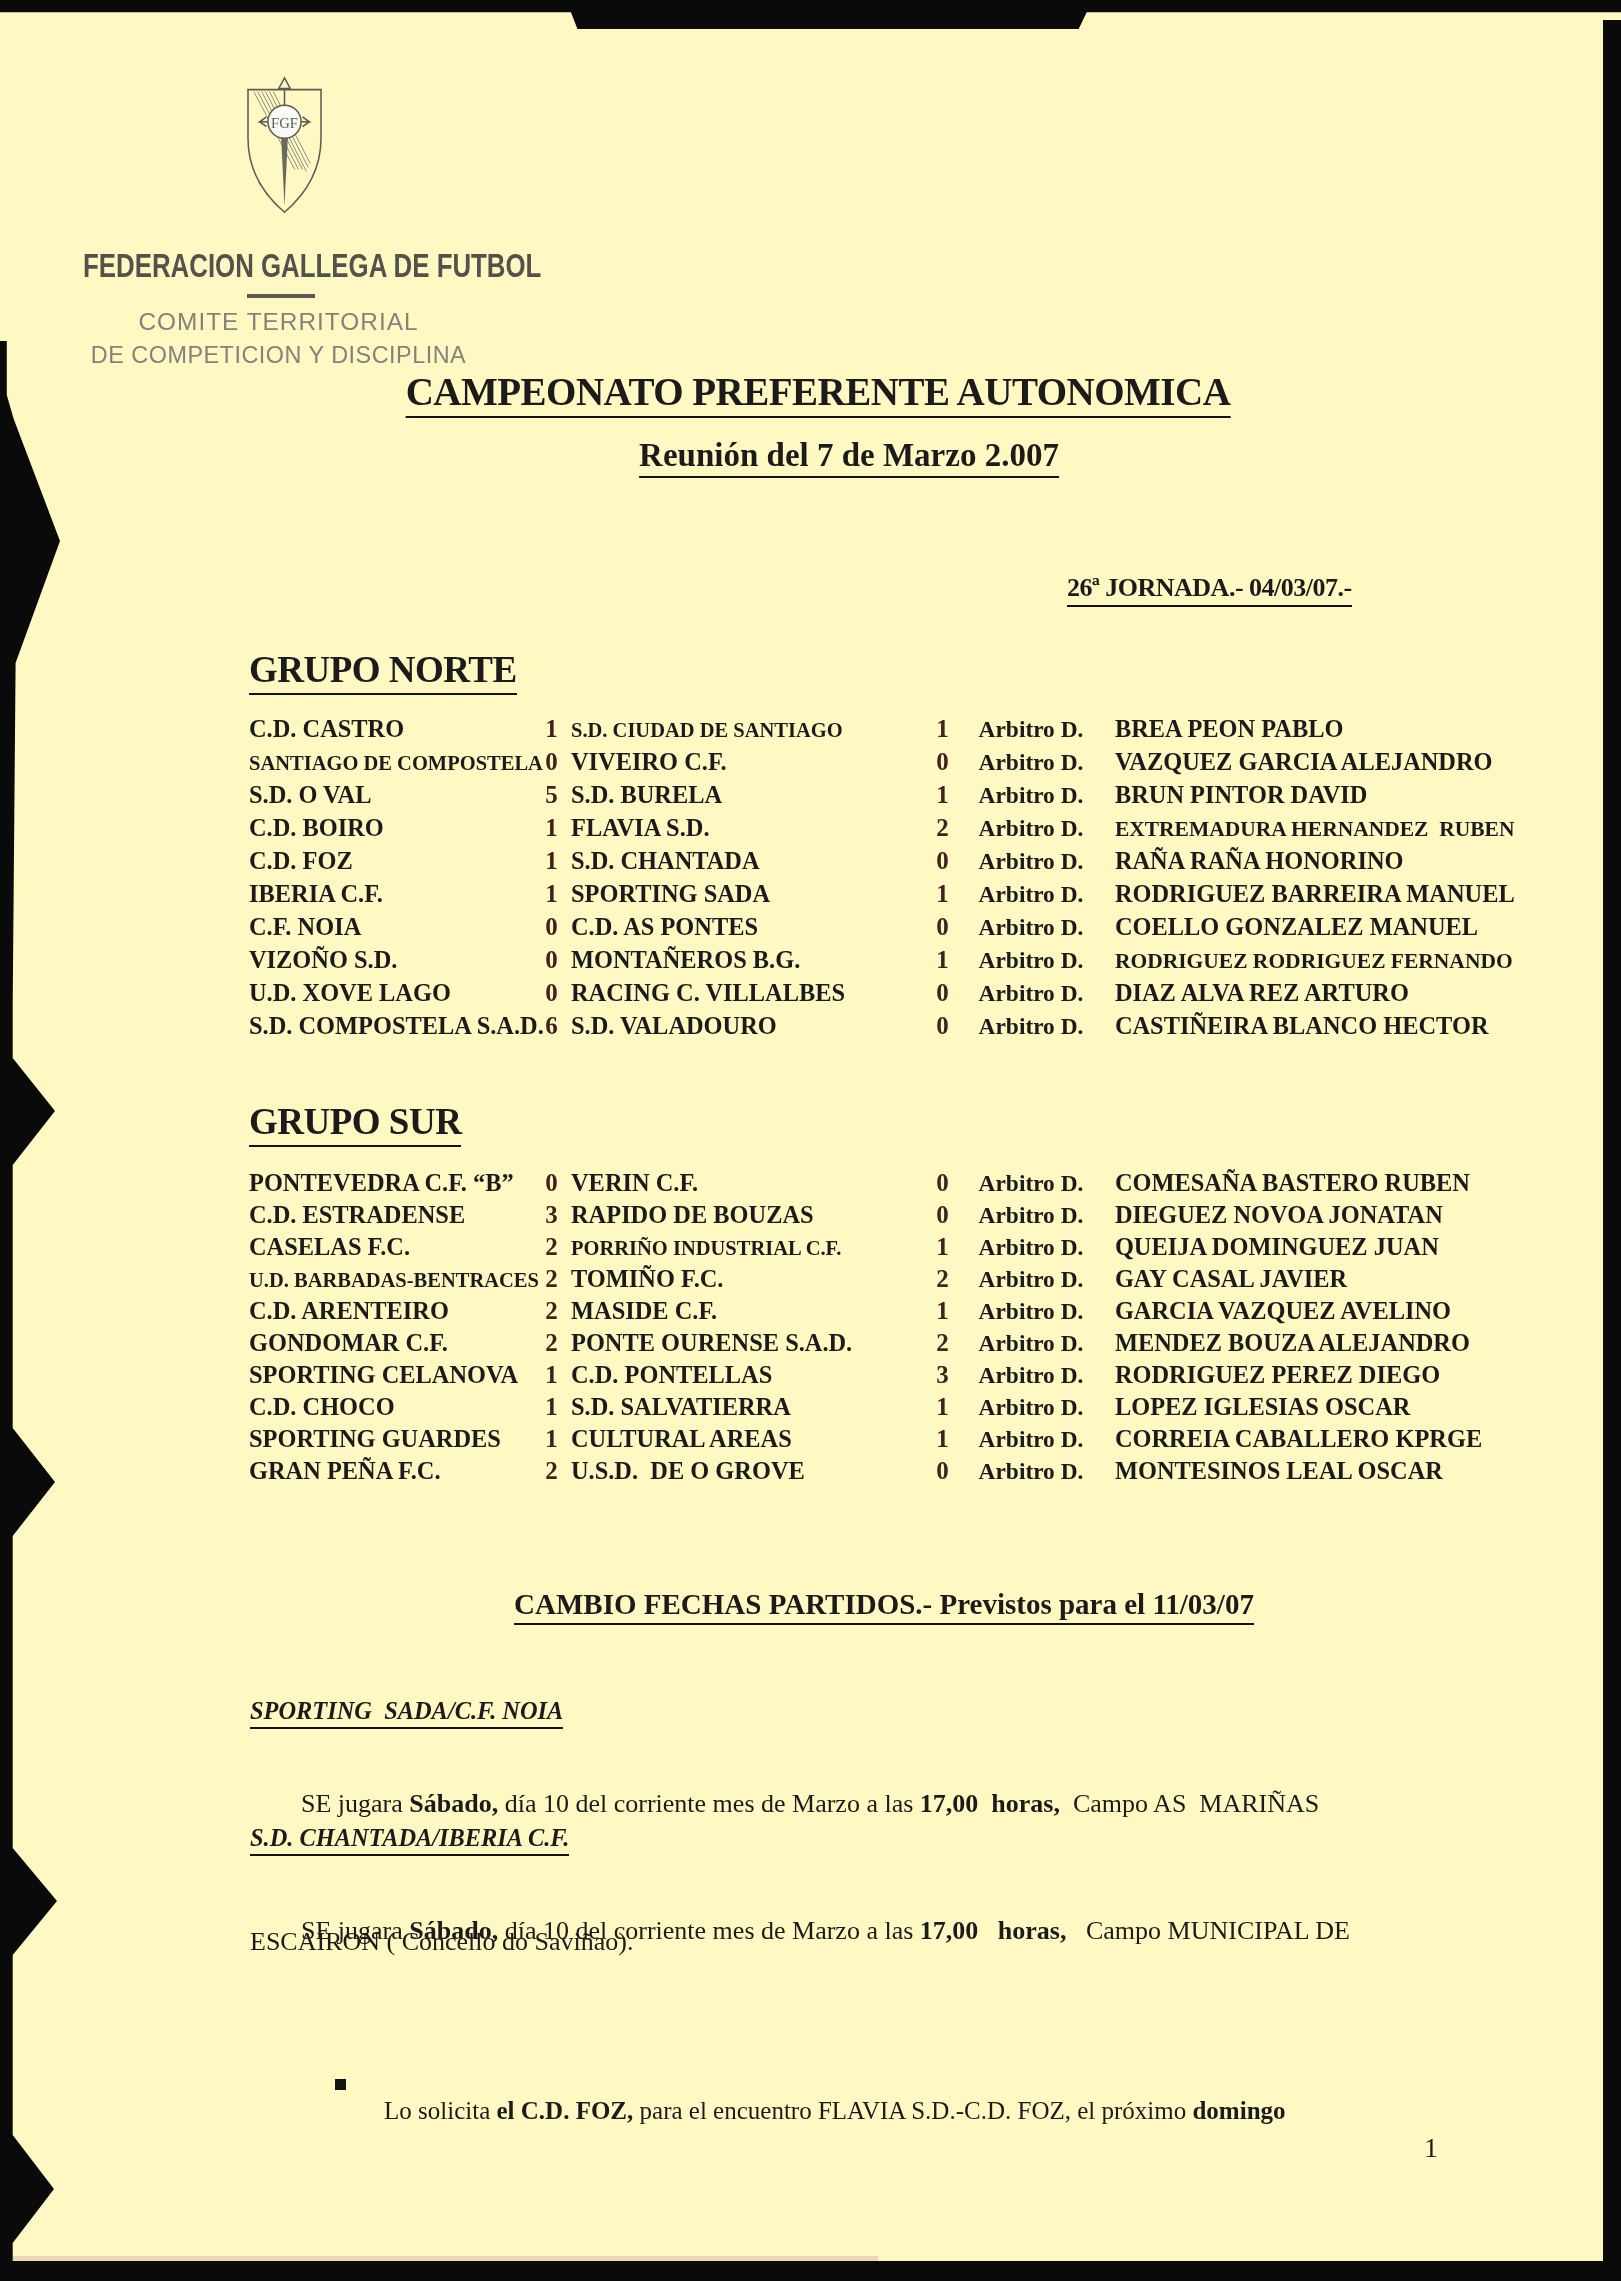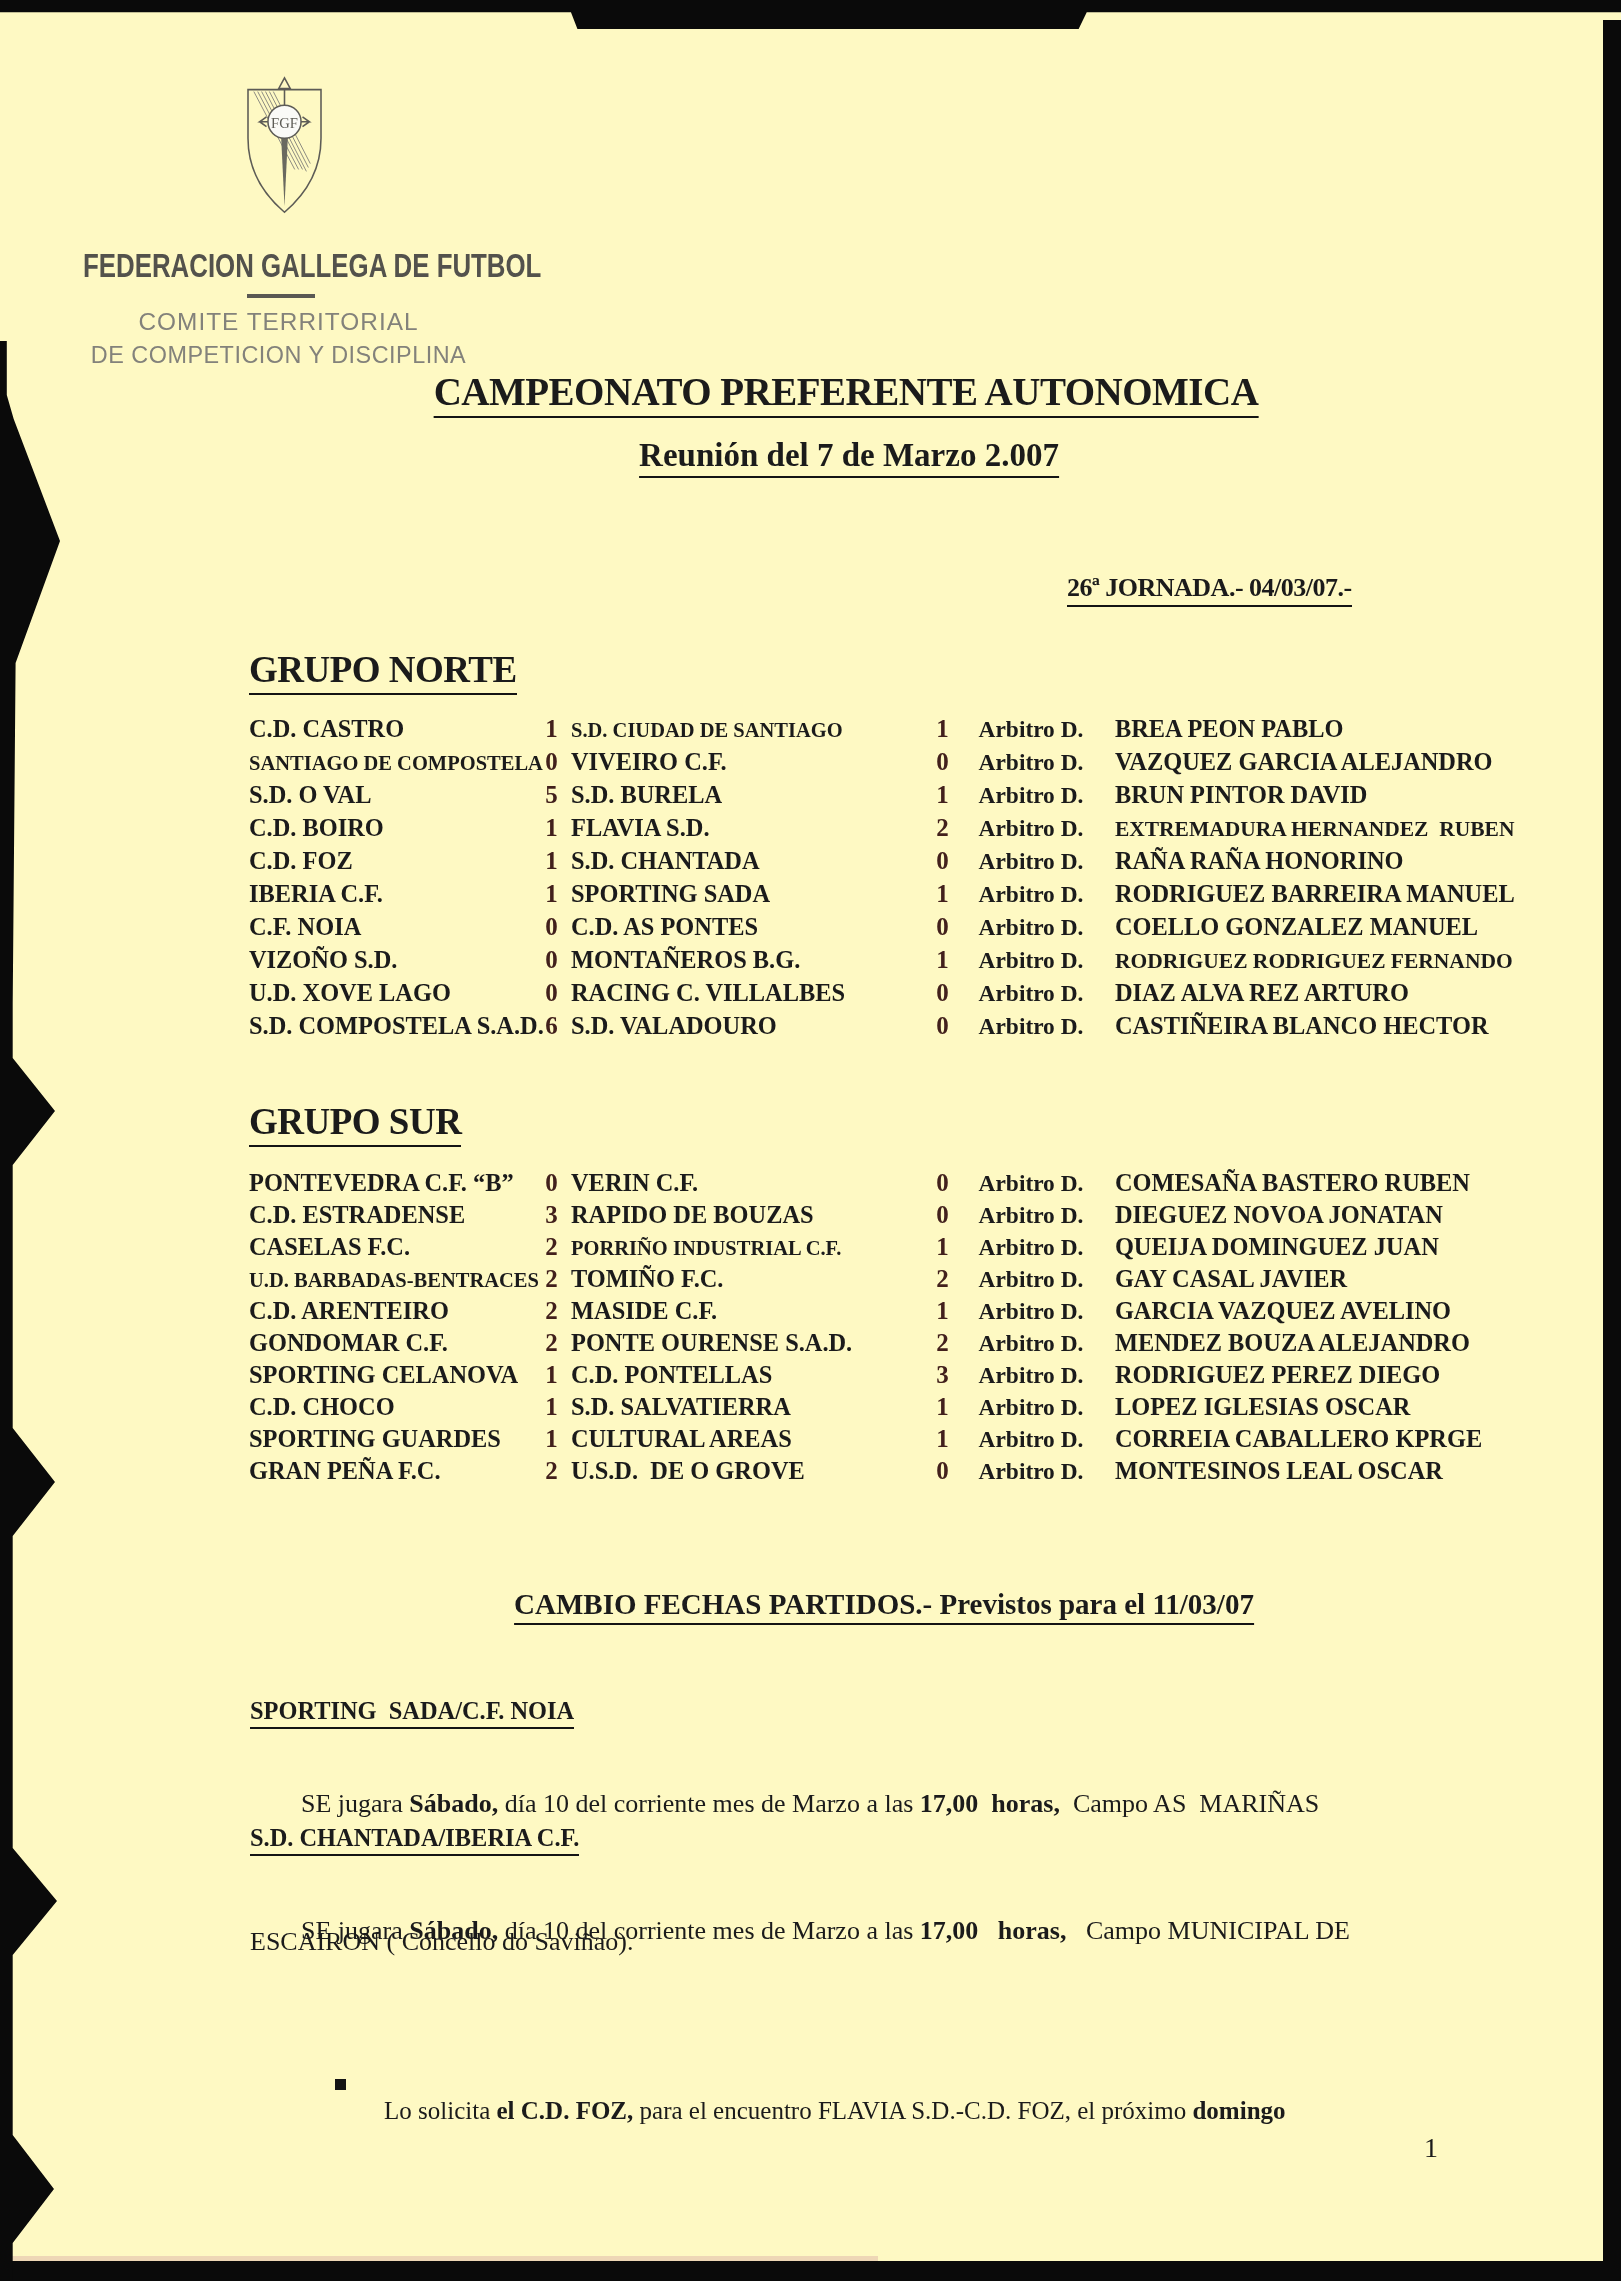--- a/index.html
+++ b/index.html
@@ -23,21 +23,21 @@
   #logo{position:absolute;left:238px;top:76px;width:93px;height:146px;}
   #org-name{position:absolute;left:83px;top:246px;font-family:"Liberation Sans",sans-serif;
     font-weight:700;font-size:34px;color:#53524c;white-space:pre;transform:scaleX(.76);transform-origin:0 0;
     letter-spacing:0px;}
   #org-rule{position:absolute;left:247px;top:294px;width:68px;height:3.9px;background:#5a5953;}
   .org-sub{position:absolute;left:59px;width:439px;text-align:center;
     font-family:"Liberation Sans",sans-serif;color:#83827b;font-weight:400;}
   #org-sub1{top:308px;font-size:24.4px;letter-spacing:1px;}
   #org-sub2{top:342px;font-size:23.4px;letter-spacing:0.5px;}
   .u{border-bottom:2.9px solid #141414;padding-bottom:2px;display:inline-block;}
-  #title{position:absolute;left:846px;top:369px;transform:translateX(-50%);
+  #title{position:absolute;left:818px;top:369px;transform:translateX(-50%);
     font-size:39px;font-weight:700;letter-spacing:-0.5px;white-space:pre;}
   #meeting{position:absolute;left:849px;top:437px;transform:translateX(-50%);
     font-size:33px;font-weight:700;white-space:pre;}
   #jornada{position:absolute;left:1067px;top:573px;font-size:26px;font-weight:700;
     letter-spacing:-0.5px;white-space:pre;}
   
   .ghead{position:absolute;left:249px;font-size:37px;font-weight:700;letter-spacing:-0.5px;}
   #ghead-norte{top:648px;}
   #ghead-sur{top:1100px;}
   .rows{position:absolute;left:249px;width:1358px;}
@@ -49,21 +49,21 @@
   .row span{white-space:pre;}
   .team{font-size:24.4px;font-weight:700;}
   .team.sm{font-size:20.5px;}
   .score{font-size:25px;font-weight:700;text-align:center;color:#42201c;}
   .arb{font-size:23.4px;font-weight:700;padding-left:15.6px;}
   .ref{font-size:24.4px;font-weight:700;padding-left:5.9px;}
   .ref.sm{font-size:21.5px;}
   
   #cambio-heading{position:absolute;left:884px;top:1588px;transform:translateX(-50%);
     font-size:29px;font-weight:700;white-space:pre;}
-  .subhead{position:absolute;left:250px;font-size:24.4px;font-weight:700;white-space:pre;}
+  .subhead{position:absolute;left:250px;font-size:24.4px;font-weight:700;white-space:pre;font-style:italic;}
   #sub1{top:1697px;}
   #sub2{top:1824px;}
   .body-line{position:absolute;font-size:26px;white-space:pre;}
   .body-line .b{font-weight:700;}
   #body1{left:275px;top:1759px;}
   #body2a{left:275px;top:1886px;}
   #body2b{left:250px;top:1927px;}
   #deleg-heading{position:absolute;left:858px;top:1997px;transform:translateX(-50%);
     font-size:39px;font-weight:700;letter-spacing:-1px;white-space:pre;}
   #bullet-line1{left:359px;top:2069px;font-size:25px;}

